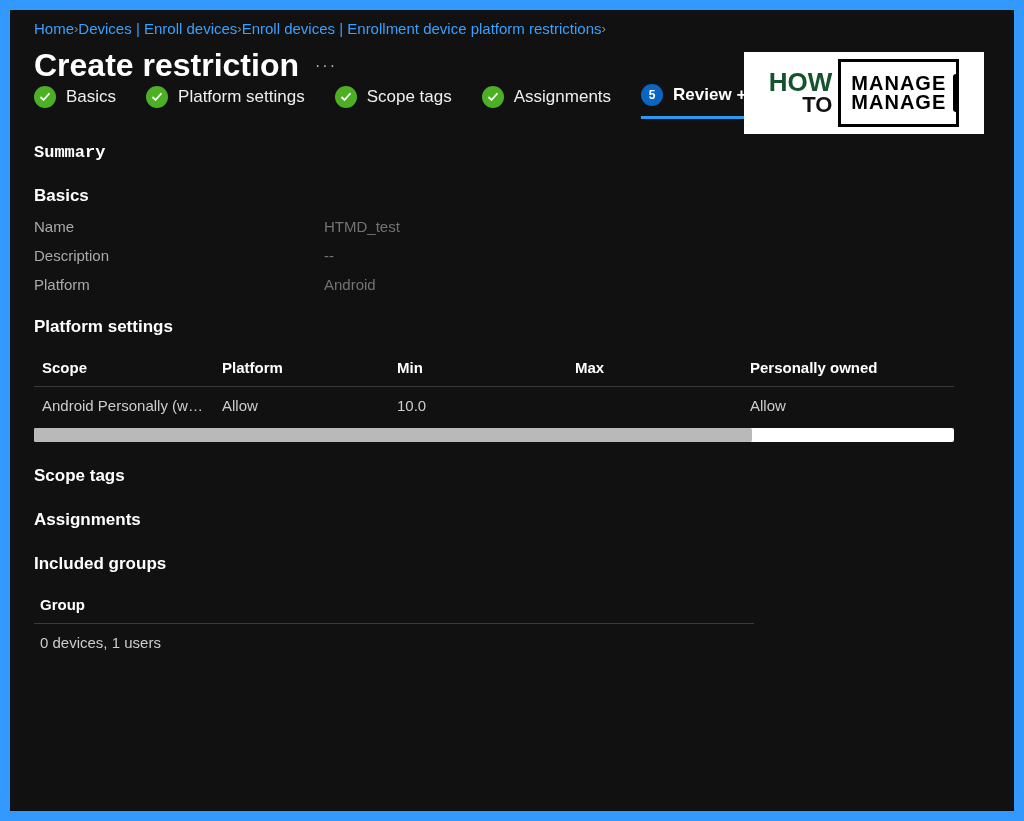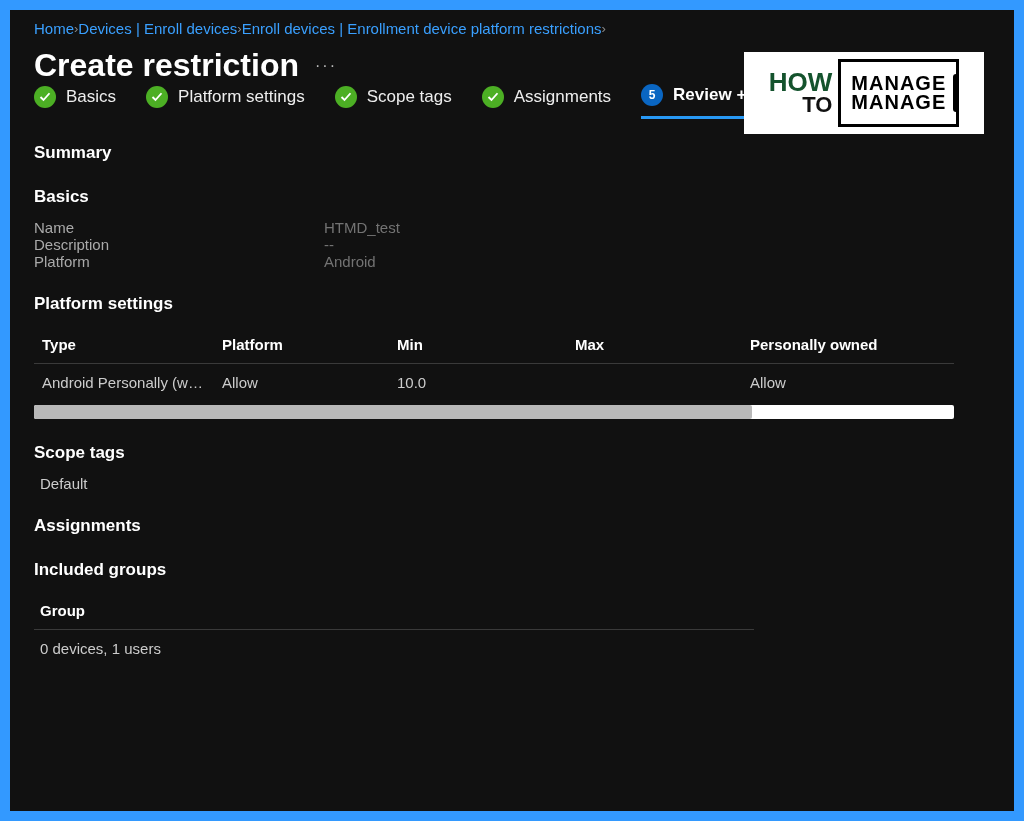--- a/index.html
+++ b/index.html
@@ -98,29 +98,30 @@
     font-size: 12px; font-weight: 700;
   }
   .tab-badge.done { background: #4caf24; color: #fff; }
   .tab-badge.current { background: #0a66c2; color: #fff; }
   .tab-badge.done svg { width: 12px; height: 12px; }
   h3.section {
     font-size: 17px;
     font-weight: 700;
     color: #fff;
     margin-bottom: 16px;
+    font-family: Liberation Mono, monospace;
   }
   h4.sub {
     font-size: 17px;
     font-weight: 700;
     color: #fff;
     margin-top: 24px;
     margin-bottom: 12px;
   }
-  .kv { display: grid; grid-template-columns: 290px 1fr; font-size: 15px; }
+  .kv { display: grid; grid-template-columns: 290px 1fr; row-gap: 12px; font-size: 15px; }
   .kv .k { color: #aaa; }
   .kv .v { color: #737373; }
   .ps-table { margin-top: 10px; width: 920px;}
   .ps-head, .ps-row {
     display: grid;
     grid-template-columns: 180px 175px 178px 175px 180px;
     padding: 10px 8px;
     font-size: 15px;
   }
   .ps-head { font-weight: 700; color: #fff; border-bottom: 1px solid #3a3a3a; }
@@ -226,40 +227,39 @@
     <div class="v">HTMD_test</div>
     <div class="k">Description</div>
     <div class="v">--</div>
     <div class="k">Platform</div>
     <div class="v">Android</div>
   </div>
 
   <h4 class="sub">Platform settings</h4>
   <div class="ps-table">
     <div class="ps-head">
-      <div>Type</div>
+      <div>Scope</div>
       <div>Platform</div>
       <div>Min</div>
       <div>Max</div>
       <div>Personally owned</div>
     </div>
     <div class="ps-row">
       <div class="cell">Android Personally (w…</div>
       <div class="cell">Allow</div>
       <div class="cell">10.0</div>
       <div class="cell"></div>
       <div class="cell">Allow</div>
     </div>
     <div class="scrollbar-wrap">
       <div class="scrollbar-thumb"></div>
     </div>
   </div>
 
   <h4 class="sub">Scope tags</h4>
-  <div class="scope-default">Default</div>
 
   <h4 class="sub">Assignments</h4>
 
   <h4 class="sub">Included groups</h4>
   <div class="grp-table">
     <div class="grp-head">
       <div>Group</div>
     </div>
     <div class="grp-row">
       <div>0 devices, 1 users</div>

